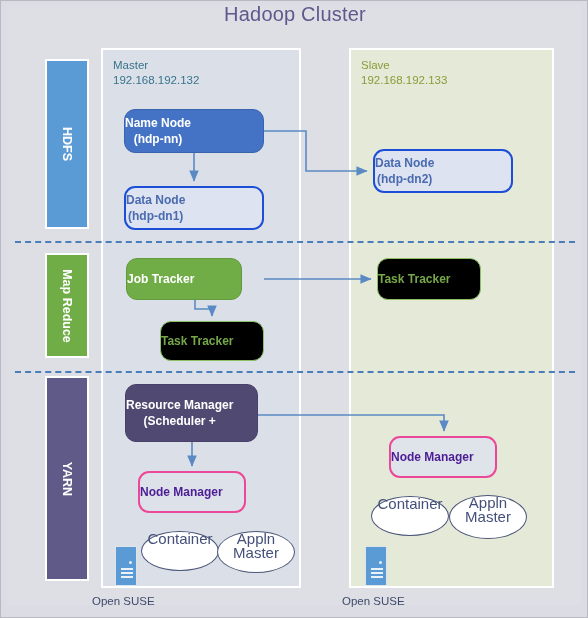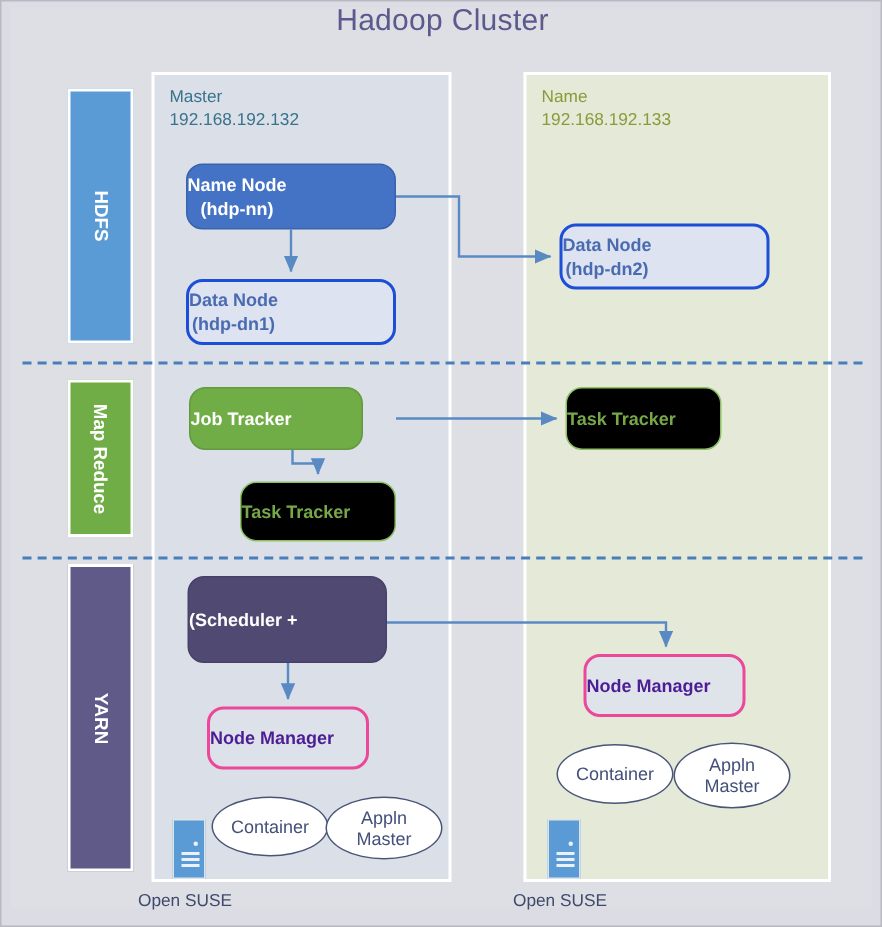--- a/index.html
+++ b/index.html
@@ -162,25 +162,25 @@
   }
 
   
   .ellipse {
     position: absolute;
     box-sizing: border-box;
     border: 1px solid #4a5578;
     border-radius: 50%;
     background: #ffffff;
     display: flex;
-    align-items: center;
+    align-items: flex-start;
     justify-content: center;
     text-align: center;
     color: #44507a;
-    font-size: 12px;
+    font-size: 15px;
     line-height: 14px;
   }
 
   
   .server-icon {
     position: absolute;
     width: 22px;
     height: 40px;
     background: #5b9bd5;
     border: 1px solid #dfe3ea;
@@ -231,21 +231,21 @@
 
   <div class="panel panel-master">
     <div class="panel-head master">
       <div>Master</div>
       <div>192.168.192.132</div>
     </div>
   </div>
 
   <div class="panel panel-slave">
     <div class="panel-head slave">
-      <div>Name</div>
+      <div>Slave</div>
       <div>192.168.192.133</div>
     </div>
   </div>
 
   <div class="layerbar bar-hdfs">
     <span>HDFS</span>
   </div>
   <div class="layerbar bar-mr">
     <span>Map Reduce</span>
   </div>
@@ -284,20 +284,21 @@
   <div class="node node-tasktracker" style="left:159px; top:320px; width:104px; height:40px;">
     <span>Task Tracker</span>
   </div>
 
   <div class="node node-tasktracker" style="left:376px; top:257px; width:104px; height:42px;">
     <span>Task Tracker</span>
   </div>
 
   <div class="node node-rm" style="left:124px; top:383px; width:133px; height:58px;">
     <div>
+      <div>Resource Manager</div>
       <div>(Scheduler +</div>
     </div>
   </div>
 
   <div class="node node-nodemanager" style="left:137px; top:470px; width:108px; height:42px;">
     <span>Node Manager</span>
   </div>
 
   <div class="node node-nodemanager on-slave" style="left:388px; top:435px; width:108px; height:42px;">
     <span>Node Manager</span>

